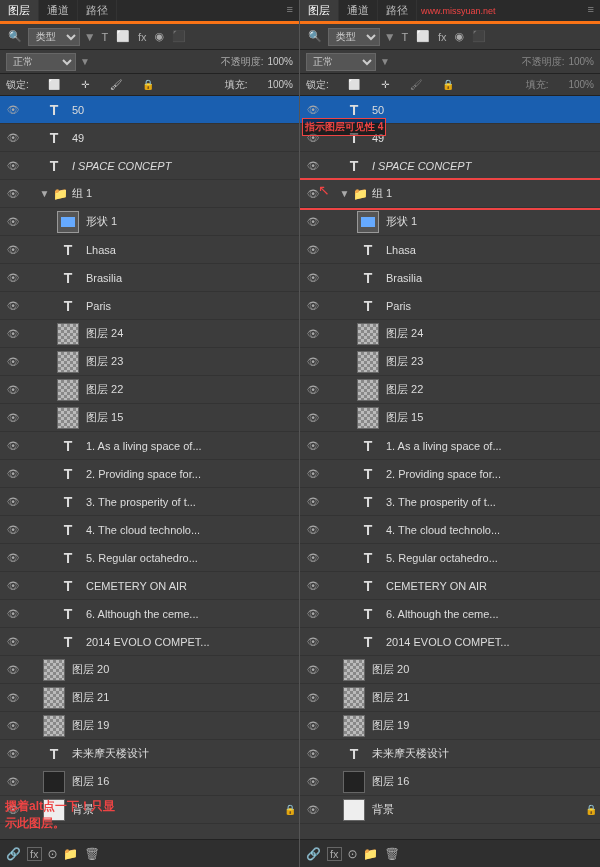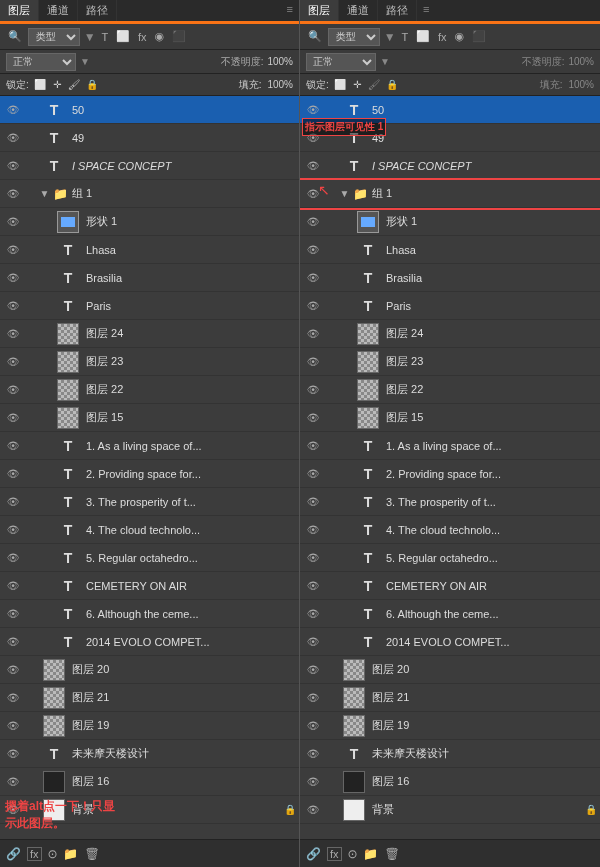--- a/index.html
+++ b/index.html
@@ -92,21 +92,21 @@
       font-size: 10px;
       padding: 1px 2px;
       width: 70px;
       height: 18px;
     }
 
     .lock-row {
       display: flex;
       align-items: center;
       padding: 2px 6px;
-      gap: 6px;
+      gap: 20px;
       background: #3a3a3a;
       border-bottom: 1px solid #222;
       height: 22px;
       font-size: 10px;
     }
 
     .layers-list {
       flex: 1;
       overflow-y: auto;
       background: #3c3c3c;
@@ -591,20 +591,23 @@
       <span class="footer-icon">🗑</span>
     </div>
   </div>
 
   <div class="panel" id="right-panel" style="border-right: none; position: relative;">
 
     <div class="tab-bar">
       <div class="tab active">图层</div>
       <div class="tab">通道</div>
       <div class="tab">路径</div>
+      <div style="flex:1; background:#2a2a2a; display:flex; align-items:center; padding-left:4px;">
+        <span style="font-size:9px; color:#e44;">www.missyuan.net</span>
+      </div>
       <div style="padding:3px 6px; color:#888; font-size:11px;">≡</div>
     </div>
 
     <div class="toolbar-row">
       <span class="toolbar-icon">🔍</span>
       <select class="type-selector">
         <option>类型</option>
       </select>
       <span style="color:#888; font-size:12px;">▼</span>
       <span class="toolbar-icon">T</span>
@@ -921,15 +924,15 @@
         </div>
       </div>
 
     <div class="panel-footer">
       <span class="footer-icon">🔗</span>
       <span class="footer-icon" style="font-size:11px; border:1px solid #666; padding:0 2px;">fx</span>
       <span class="footer-icon">⊙</span>
       <span class="footer-icon">📁</span>
       <span class="footer-icon">🗑</span>
     </div>
-  <div style="position: absolute; top: 118px; left: 2px; color: rgb(238, 68, 68); font-size: 10px; font-weight: bold; white-space: nowrap; z-index: 30; pointer-events: none; border: 1px solid rgb(238, 68, 68); padding: 1px 2px; background: rgba(0, 0, 0, 0.5);">指示图层可见性 1</div>
+  <div style="position: absolute; top: 118px; left: 2px; color: rgb(238, 68, 68); font-size: 10px; font-weight: bold; white-space: nowrap; z-index: 30; pointer-events: none; border: 1px solid rgb(238, 68, 68); padding: 1px 2px; background: rgba(0, 0, 0, 0.5);">指示图层可见性 4</div>
     </div>
 </div>
 
 </body></html>

